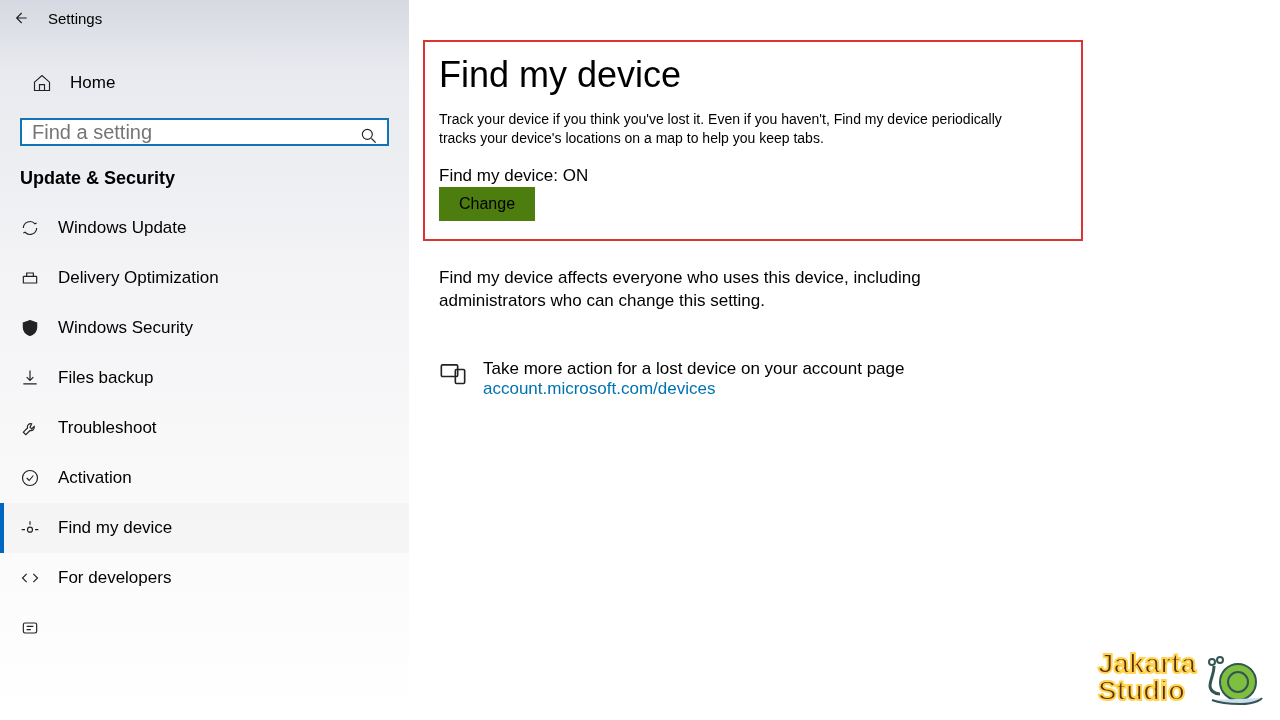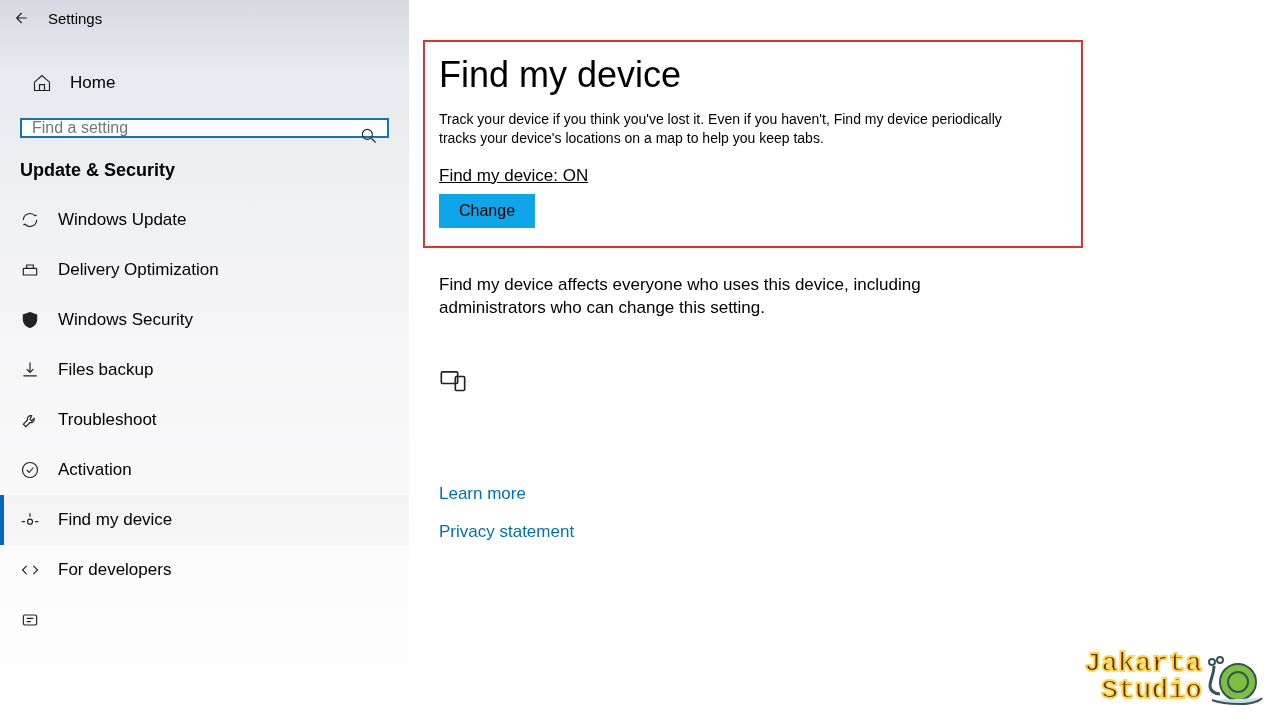--- a/index.html
+++ b/index.html
@@ -22,25 +22,25 @@
   .back-btn { width: 40px; height: 36px; display:flex; align-items:center; justify-content:center; cursor:pointer; }
   .title { font-size: 15px; margin-left: 8px; }
   .home-row {
     display:flex; align-items:center;
     height: 50px; padding: 0 32px; margin-top: 22px;
     gap: 18px; cursor:pointer;
   }
   .home-label { font-size: 17px; }
   .search-wrap { padding: 10px 20px 16px 20px; }
   .search-input {
-    width: 100%; height: 20px;
+    width: 100%; height: 28px;
     border: 2px solid #1274b5;
     background: #fff;
     padding: 0 34px 0 10px;
-    font-size: 16px; color:#0369a1;
+    font-size: 20px; color:#0369a1;
     outline: none;
   }
   .search-wrap { position:relative; }
   .search-icon-pos { position:absolute; right: 30px; top: 18px; color:#666; pointer-events:none; }
   .section-label { font-size: 18px; font-weight:700; padding: 6px 20px 14px 20px; }
   .nav-item {
     display:flex; align-items:center;
     height: 50px; padding: 0 20px;
     gap: 18px; cursor:pointer;
   }
@@ -52,39 +52,39 @@
   .main {
     flex:1; padding: 40px 30px 0 14px; position:relative;
   }
   .highlight-box {
     border: 2px solid #d33;
     padding: 12px 14px 18px 14px;
     width: 660px;
   }
   .page-title { font-size: 36px; font-weight:400; margin-bottom: 14px; }
   .desc { font-size: 14px; line-height:1.35; max-width: 580px; margin-bottom:18px; }
-  .status-line { font-size: 17px; margin-bottom: 8px; text-decoration: underline; }
+  .status-line { font-size: 17px; margin-bottom: 1px; }
   .change-btn {
-    background:#0ea5e9; border:none; padding: 8px 20px;
+    background:#4d7c0f; border:none; padding: 8px 20px;
     font-size: 16px; cursor:pointer;
   }
   .note { font-size: 17px; line-height:1.35; max-width: 560px; margin: 26px 0 46px 16px; }
   .account-row { display:flex; gap:16px; align-items:flex-start; margin-left:16px; }
   .account-text { font-size:17px; }
   .link { color:#0072b1; font-size:17px; cursor:pointer; display:block; }
   .links-block { margin: 90px 0 0 16px; display:flex; flex-direction:column; gap:18px; }
 
   .watermark {
     position:absolute; right:14px; bottom:10px;
-    font-family: Liberation Mono, monospace;
+    font-family: Liberation Sans, sans-serif;
     font-weight:900; font-size:28px; line-height:0.95;
     color:#5c2f07;
     -webkit-text-stroke: 2px #ffd34d;
-    text-align:right;
-    display:flex; align-items:center; 
+    text-align:left;
+    display:flex; align-items:center; gap:6px;
   }
   .snail { width:64px; height:64px; }
 </style>
 </head>
 <body>
 
 <div class="sidebar">
   <div class="sidebar-header">
     <div class="back-btn">
       <span class="icon">
@@ -204,26 +204,26 @@
 
   <p class="note">Find my device affects everyone who uses this device, including administrators who can change this setting.</p>
 
   <div class="account-row">
     <span class="icon" style="width:28px;height:28px">
       <svg viewBox="0 0 24 24">
           <rect x="2" y="5" width="14" height="10" rx="1"></rect>
           <rect x="14" y="9" width="8" height="12" rx="1"></rect>
         </svg>
     </span>
-  </div>
-
-  <div class="links-block">
-    <a class="link">Learn more</a>
-    <a class="link">Privacy statement</a>
-  </div>
+    <div>
+      <div class="account-text">Take more action for a lost device on your account page</div>
+      <a class="link">account.microsoft.com/devices</a>
+    </div>
+  </div>
+
 
   <div class="watermark">
     <div>
       <div>Jakarta</div>
       <div>Studio</div>
     </div>
     <svg class="snail" viewBox="0 0 64 64">
       <circle cx="36" cy="36" r="18" fill="#7fbf3f" stroke="#355" stroke-width="2"></circle>
       <circle cx="36" cy="36" r="10" fill="none" stroke="#355" stroke-width="2"></circle>
       <path d="M18 48c-6 0-10-4-10-8 0-6 4-12 4-20" fill="none" stroke="#355" stroke-width="3"></path>

